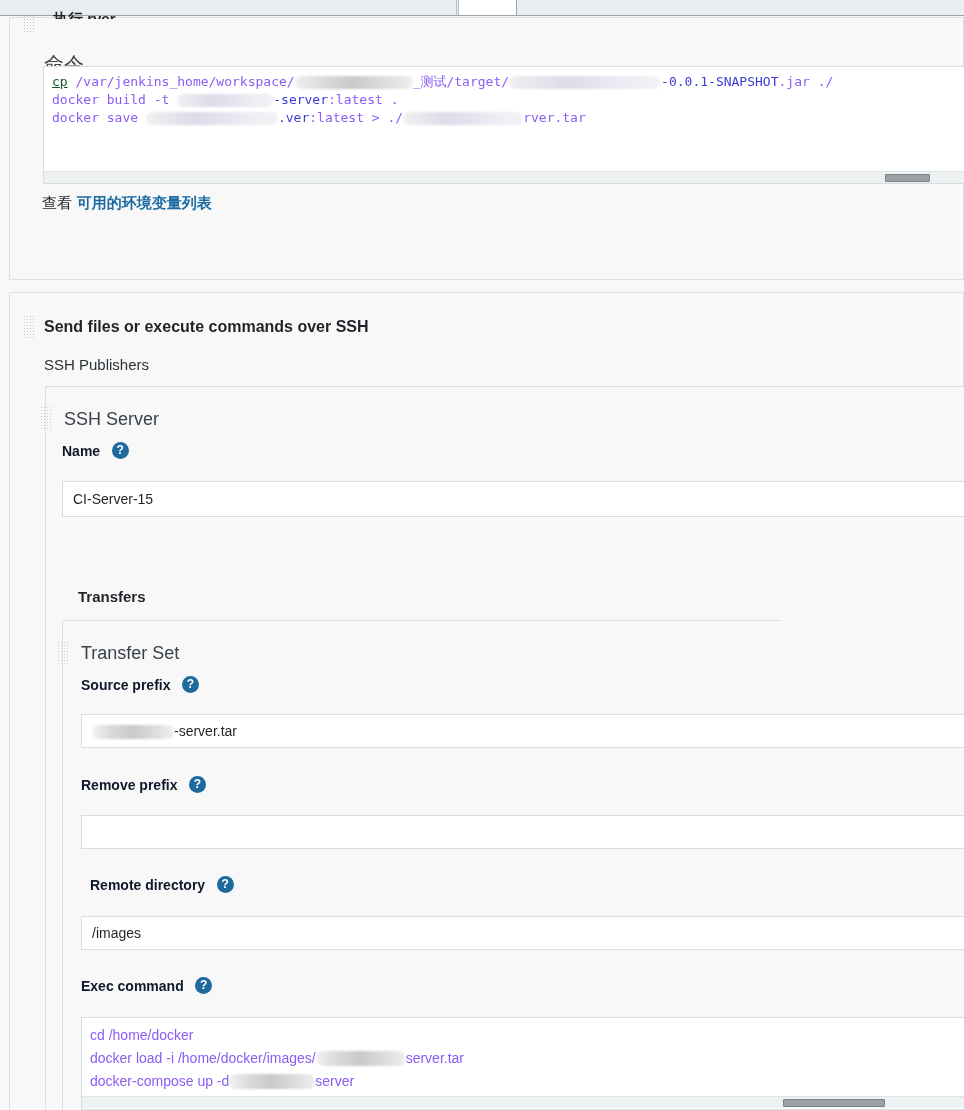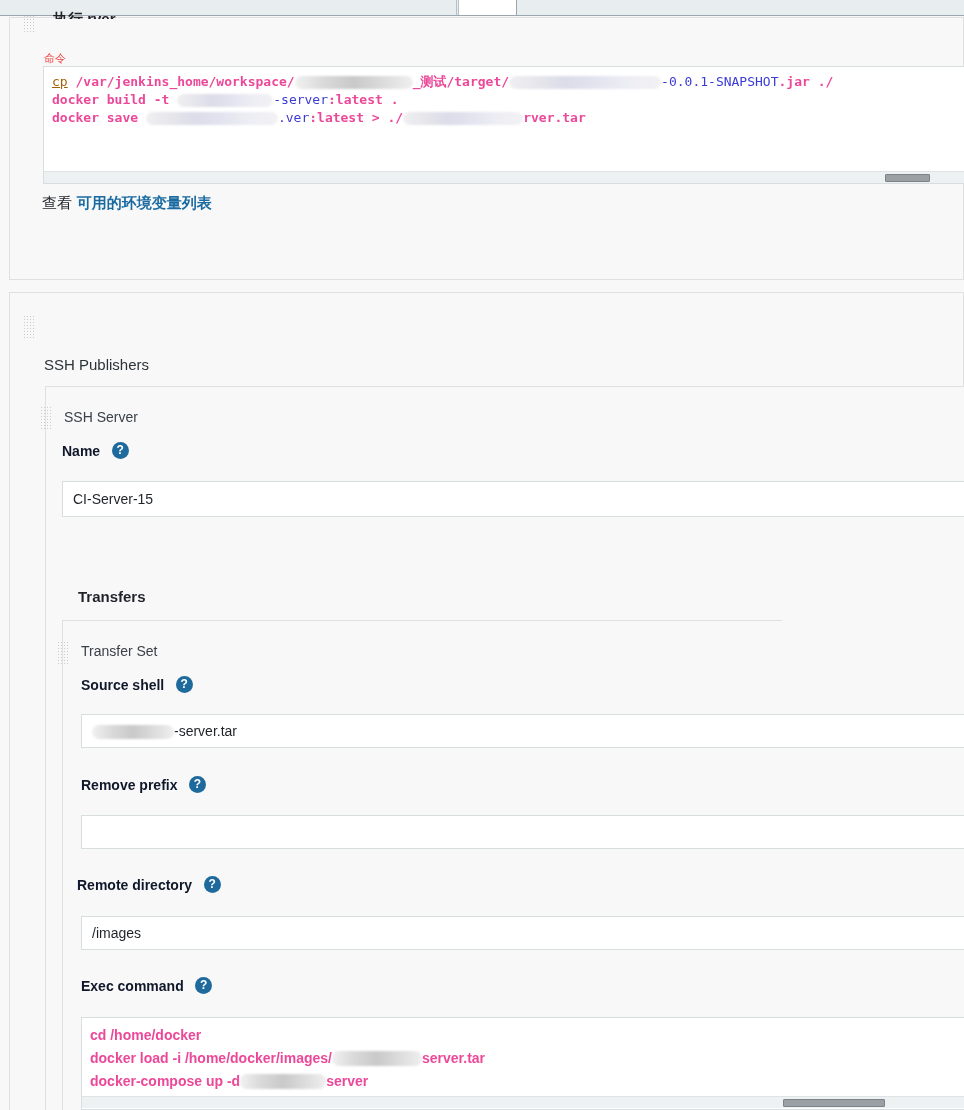--- a/index.html
+++ b/index.html
@@ -55,44 +55,44 @@
   .clipped-heading {
     position: absolute;
     font-size: 15px; font-weight: bold;
     color: #1f2328;
     overflow: hidden;
     height: 8px;
     line-height: 16px;
   }
 
   .section-label-cn {
-    font-size: 11px;
-    color: #ef4444;
+    font-size: 20px;
+    color: #404040;
     font-family: "DejaVu Sans", sans-serif;
   }
 
   
   .code-editor {
     position: absolute;
     background: #ffffff;
     border: 1px solid #d8dde0;
     overflow: hidden;
   }
   .code-editor .code-body {
     padding: 6px 8px 0 8px;
     font-family: "DejaVu Sans Mono", monospace;
     font-size: 13px;
     line-height: 18px;
     color: #2b2b2b;
     white-space: pre;
   }
   .code-editor .code-line { height: 18px; }
-  .tok-kw   { color: #a16207; text-decoration: underline; }
+  .tok-kw   { color: #14532d; text-decoration: underline; }
   .tok-num  { color: #3b3bd6; }
-  .tok-plain{ color: #ec4899; font-weight: bold; }
+  .tok-plain{ color: #8b5cf6; }
 
   .redact {
     display: inline-block;
     vertical-align: -3px;
     border-radius: 7px;
     background: linear-gradient(90deg,#f0f0f2 0%,#e6e6ec 18%,#dcdcea 38%,#e4e4f0 58%,#ededf4 78%,#f2f2f4 100%);
     filter: blur(1.1px);
   }
   .redact.gray {
     background: linear-gradient(90deg,#f1f1f1 0%,#d9d9d9 25%,#c9c9c9 50%,#dcdcdc 75%,#efefef 100%);
@@ -127,21 +127,21 @@
   }
 
   .h-bold {
     font-size: 16px; font-weight: bold; color: #1f2328;
     font-family: "Liberation Sans", sans-serif;
   }
   .h-sub {
     font-size: 15px; color: #2c3338; font-weight: normal;
   }
   .h-block {
-    font-size: 14px; color: #3a4149; font-weight: normal; text-align: center;
+    font-size: 18px; color: #3a4149; font-weight: normal; text-align: center;
   }
   .field-label {
     font-size: 14px; font-weight: bold; color: #0f172a;
     display: inline-block; vertical-align: middle;
   }
 
   .help-icon {
     display: inline-block;
     width: 17px; height: 17px;
     border-radius: 50%;
@@ -211,20 +211,21 @@
 </div>
 
 <div class="env-row" style="left:42px; top:194px;">
   <span>查看</span>
   <a>可用的环境变量列表</a>
 </div>
 
 <div class="panel" style="left:9px; top:292px; width:955px; height:818px; border-bottom:none;">
 
   <div class="drag-handle" style="position:absolute; left:13px; top:22px;"></div>
+  <div class="h-bold" style="position:absolute; left:34px; top:25px;">Send files or execute commands over SSH</div>
 
   <div class="h-sub" style="position:absolute; left:34px; top:63px;">SSH Publishers</div>
 </div>
 
 <div class="panel" style="left:45px; top:386px; width:919px; height:724px; border-right:none; border-bottom:none;">
   <div class="drag-handle" style="position:absolute; left:-6px; top:19px;"></div>
   <div class="h-block" style="position:absolute; left:18px; top:22px;">SSH Server</div>
 </div>
 
 <div style="position:absolute; left:62px; top:441px;">
@@ -234,34 +235,34 @@
 <div class="text-input tall" style="left:62px; top:481px; width:905px;">CI-Server-15</div>
 
 <div class="h-bold" style="position:absolute; left:78px; top:588px; font-size:15px;">Transfers</div>
 
 <div class="panel" style="left:62px; top:620px; width:720px; height:490px; border-right:none; border-bottom:none;">
   <div class="drag-handle" style="position:absolute; left:-6px; top:20px;"></div>
   <div class="h-block" style="position:absolute; left:18px; top:22px;">Transfer Set</div>
 </div>
 
 <div style="position:absolute; left:81px; top:675px;">
-  <span class="field-label">Source shell</span>
+  <span class="field-label">Source prefix</span>
   <span class="help-icon">?</span>
 </div>
 <div class="text-input" style="left:81px; top:714px; width:886px;">
   <span class="redact gray" style="width:82px; height:14px;"></span><span>-server.tar</span>
 </div>
 
 <div style="position:absolute; left:81px; top:775px;">
   <span class="field-label">Remove prefix</span>
   <span class="help-icon">?</span>
 </div>
 <div class="text-input" style="left:81px; top:815px; width:886px;"></div>
 
-<div style="position:absolute; left:77px; top:875px;">
+<div style="position:absolute; left:90px; top:875px;">
   <span class="field-label">Remote directory</span>
   <span class="help-icon">?</span>
 </div>
 <div class="text-input" style="left:81px; top:916px; width:886px;">/images</div>
 
 <div style="position:absolute; left:81px; top:976px;">
   <span class="field-label">Exec command</span>
   <span class="help-icon">?</span>
 </div>
 <div class="textarea-plain" style="left:81px; top:1017px; width:886px; height:93px;">

